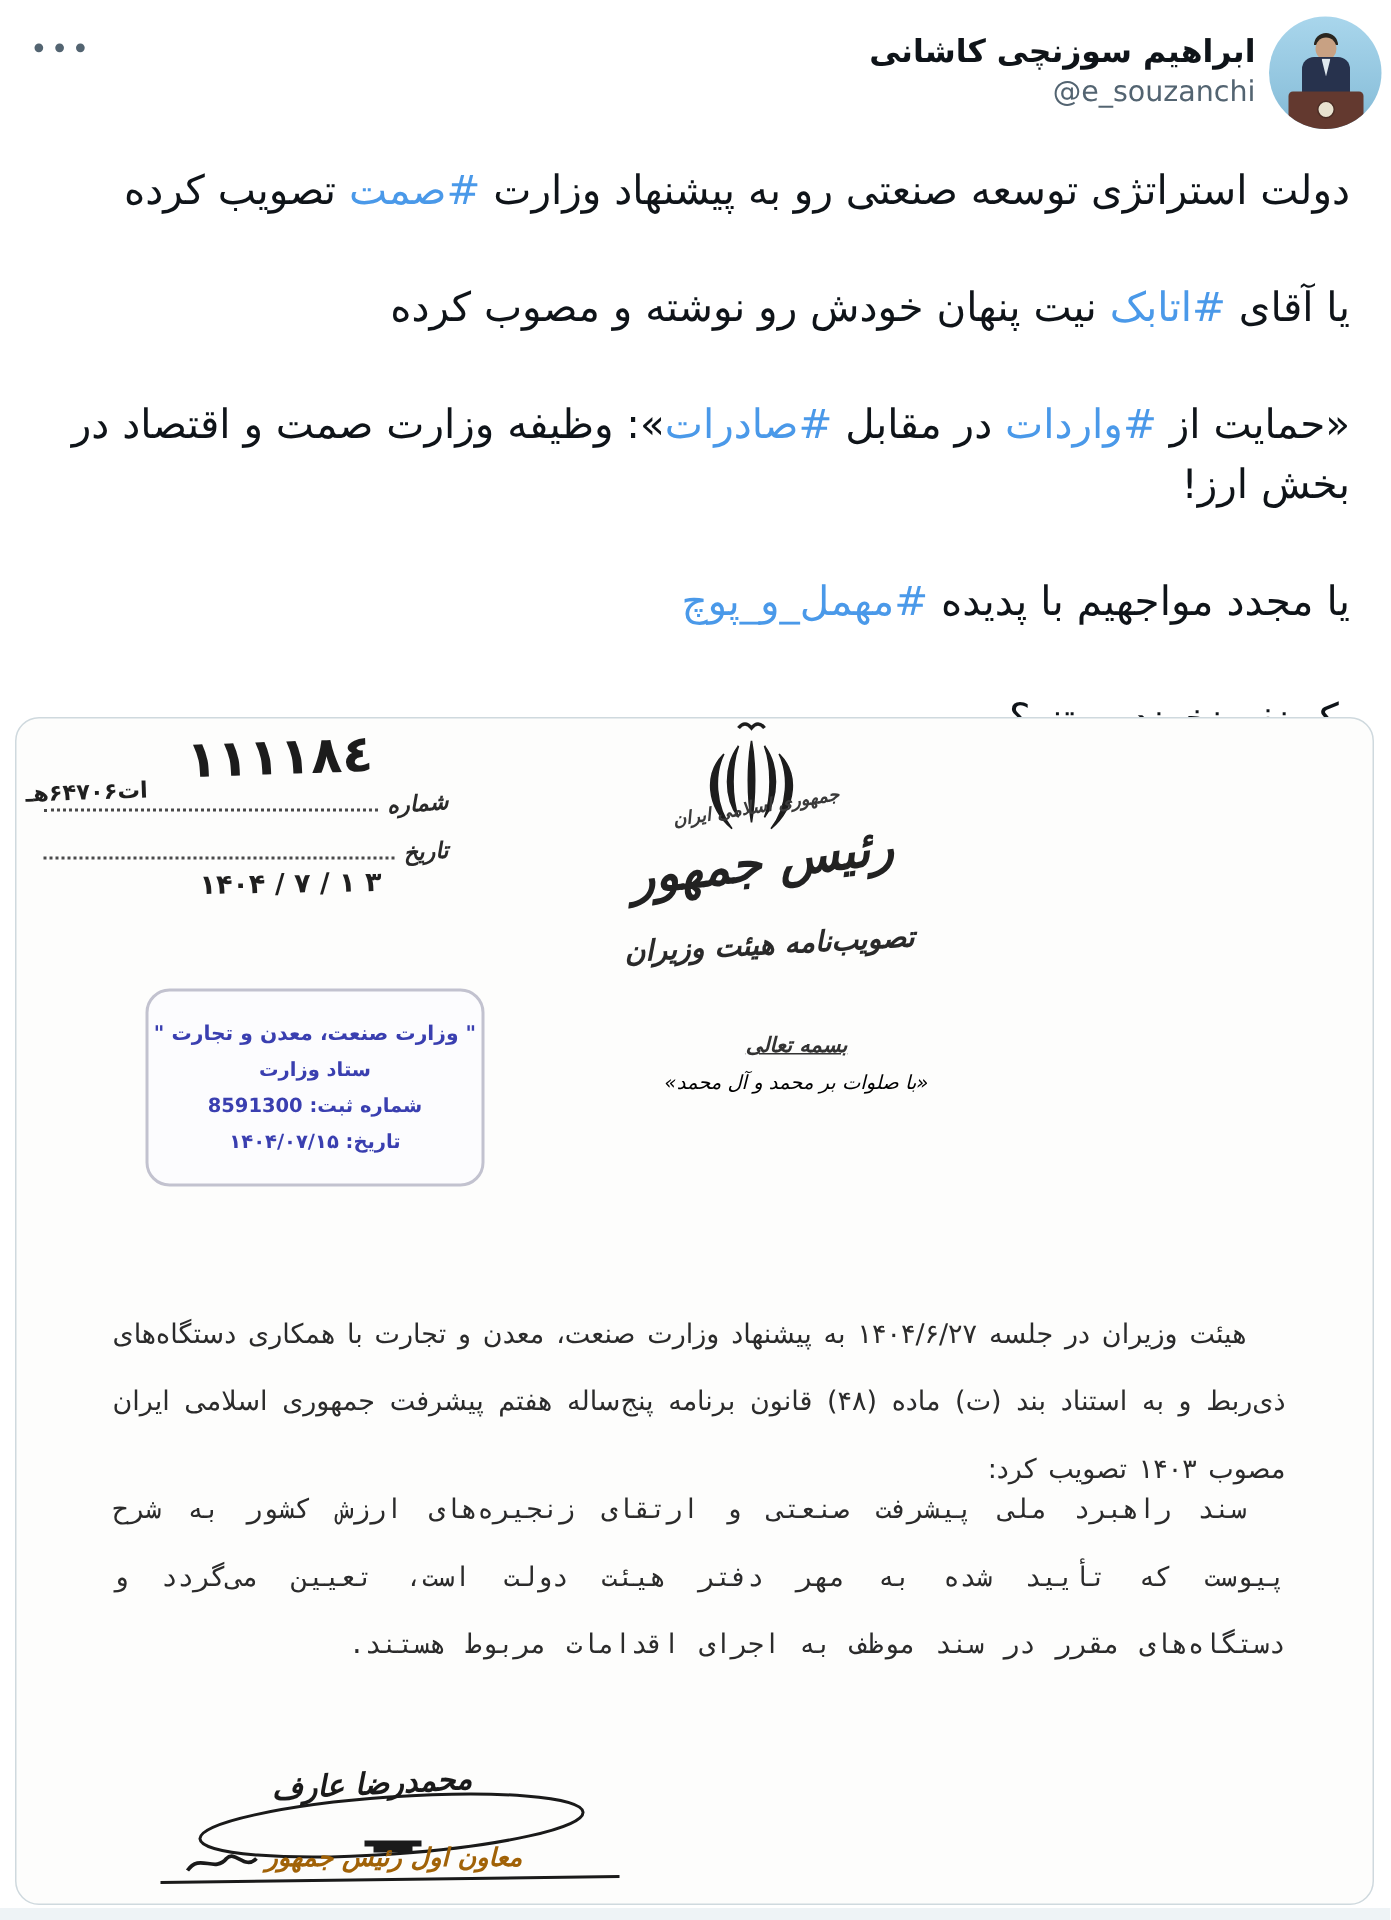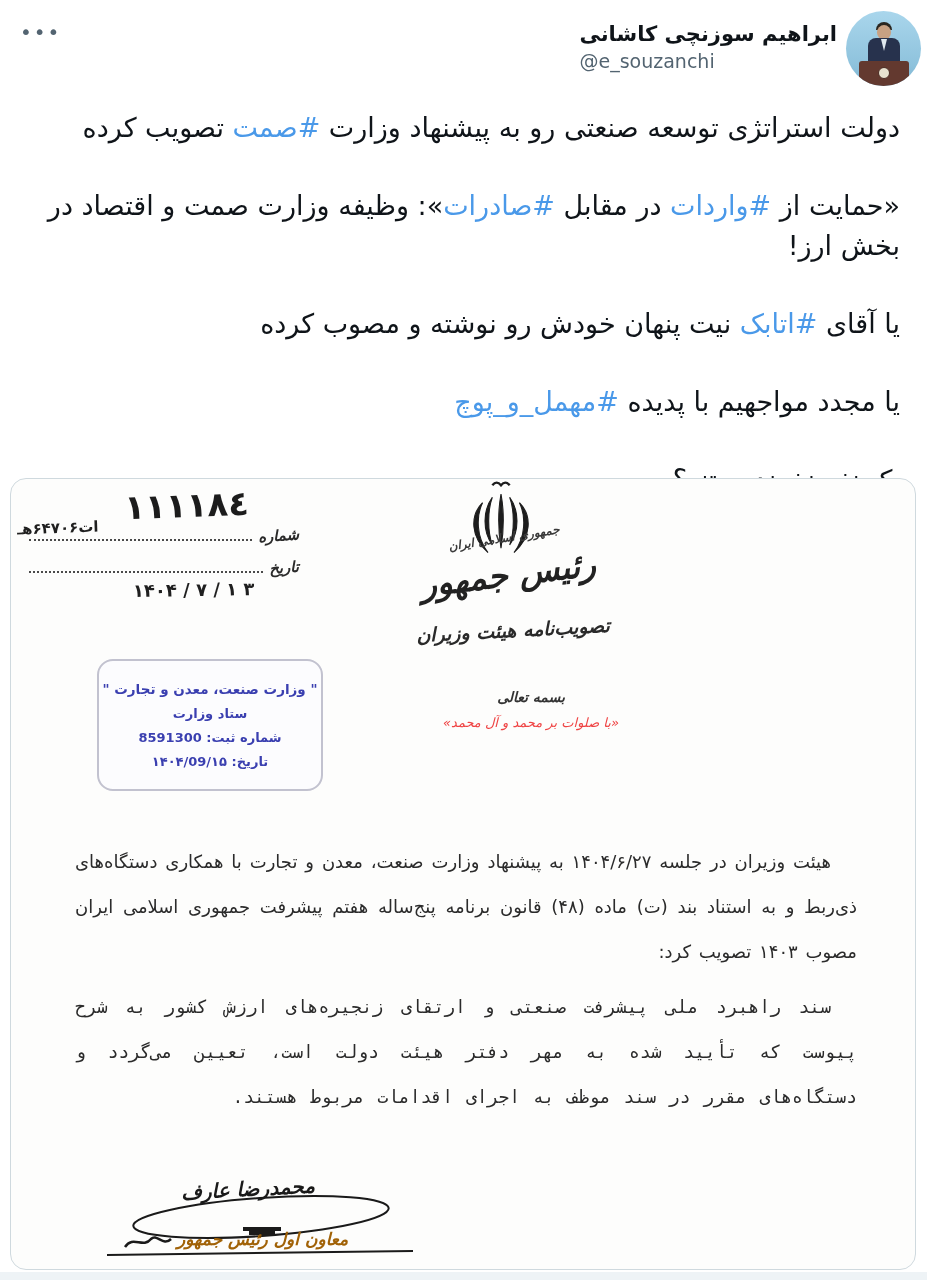--- a/index.html
+++ b/index.html
@@ -15,21 +15,21 @@
   .avatar { position:absolute; right:6px; top:11px; width:75px; height:75px; border-radius:50%;
     overflow:hidden; background:linear-gradient(180deg,#a9d6ec 0%,#8fc3dd 70%,#7fb5d2 100%); cursor:pointer; }
   .av-head { position:absolute; left:31px; top:14px; width:14px; height:15px; border-radius:50%; background:#c8a183; }
   .av-hair { position:absolute; left:30px; top:11px; width:16px; height:8px; border-radius:8px 8px 0 0; background:#2a2620; }
   .av-suit { position:absolute; left:22px; top:27px; width:32px; height:26px; border-radius:8px 8px 2px 2px; background:#27324d; }
   .av-shirt { position:absolute; left:35px; top:28px; width:6px; height:12px; background:#dfe8ee;
     clip-path:polygon(50% 100%,0 0,100% 0); }
   .av-podium { position:absolute; left:13px; top:50px; width:50px; height:25px; background:#63392f; border-radius:3px 3px 0 0; }
   .av-emblem { position:absolute; left:32px; top:56px; width:12px; height:12px; border-radius:50%;
     background:#e8e2d0; border:1px solid #4a2c24; }
-  .user-names { position:absolute; right:90px; top:20px; text-align:left; direction:rtl; }
+  .user-names { position:absolute; right:90px; top:20px; text-align:right; direction:rtl; }
   .display-name { font-weight:bold; font-size:21px; color:#0f1419; line-height:28px; cursor:pointer; }
   .user-handle { font-size:19px; color:#536471; line-height:27px; direction:ltr; cursor:pointer; }
 
   
   .tweet-text { position:absolute; top:108px; right:27px; left:27px; direction:rtl; text-align:right; }
   .tweet-paragraph { font-size:27px; line-height:40px; margin-bottom:38px; color:#0f1419; font-weight:400; }
   .hashtag { color:#4a99e9; cursor:pointer; }
 
   
   .doc-card { position:absolute; left:10px; top:478px; width:906px; height:792px;
@@ -56,30 +56,30 @@
   .doc-type { position:absolute; left:362px; top:140px; width:280px; text-align:center;
     font-size:19px; font-weight:bold; font-style:italic; color:#2a2a2a; transform:rotate(-3deg); direction:rtl; }
 
   .stamp-box { position:absolute; left:86px; top:180px; width:226px; height:132px;
     border:2px solid #c2c2cf; border-radius:16px; background:#fcfcfe;
     display:flex; flex-direction:column; justify-content:center; gap:9px; text-align:center; direction:rtl; }
   .stamp-box div { color:#3a3fb0; font-weight:bold; font-size:13px; }
   .stamp-box .s0 { font-size:13.5px; }
 
   .bismillah { position:absolute; left:430px; top:210px; width:180px; text-align:center;
-    font-size:14px; font-weight:bold; font-style:italic; color:#333; direction:rtl; }
+    font-size:14px; font-weight:bold; font-style:italic; color:#333; direction:rtl;text-decoration:underline; }
   .salawat { position:absolute; left:390px; top:236px; width:260px; text-align:center;
-    font-size:13px; font-style:italic; color:#ef4444; direction:rtl; }
+    font-size:13px; font-style:italic; color:#000000; direction:rtl; }
 
   .addressee { position:absolute; right:82px; top:306px; font-size:20px; font-weight:bold;
     color:#1d1d1d; direction:rtl; }
 
   .doc-body { position:absolute; left:64px; right:58px; direction:rtl; text-align:justify;
     font-size:18px; line-height:45px; color:#2b2b2b; text-indent:26px; word-spacing:2px; }
-  .body-1 { top:360px; }
+  .body-1 { top:388px; }
   .body-2 { top:507px;font-family:Liberation Mono, monospace; }
 
   .signature { position:absolute; left:92px; top:698px; width:320px; height:90px; }
   .sig-name { position:absolute; left:78px; top:0px; font-size:20px; font-weight:bold; font-style:italic;
     color:#1a1a1a; transform:rotate(-3deg); direction:rtl; }
   .sig-title { position:absolute; left:74px; top:52px; font-size:17px; font-weight:bold; font-style:italic;
     color:#a16207; direction:rtl; }
   .sig-strokes { position:absolute; left:0; top:0; }
 
   .bottom-strip { position:absolute; left:0; top:1272px; width:927px; height:8px; background:#eef3f6; }
@@ -98,22 +98,22 @@
   <div class="av-emblem"></div>
 </div>
 
 <div class="user-names">
   <div class="display-name">ابراهیم سوزنچی کاشانی</div>
   <div class="user-handle">@e_souzanchi</div>
 </div>
 
 <div class="tweet-text">
     <p class="tweet-paragraph"><span>دولت استراتژی توسعه صنعتی رو به پیشنهاد وزارت </span><span class="hashtag">#صمت</span><span> تصویب کرده</span></p>
+    <p class="tweet-paragraph"><span>یا آقای </span><span class="hashtag">#اتابک</span><span> نیت پنهان خودش رو نوشته و مصوب کرده</span></p>
     <p class="tweet-paragraph"><span>«حمایت از </span><span class="hashtag">#واردات</span><span> در مقابل </span><span class="hashtag">#صادرات</span><span>»: وظیفه وزارت صمت و اقتصاد در بخش ارز!</span></p>
-    <p class="tweet-paragraph"><span>یا آقای </span><span class="hashtag">#اتابک</span><span> نیت پنهان خودش رو نوشته و مصوب کرده</span></p>
     <p class="tweet-paragraph"><span>یا مجدد مواجهیم با پدیده </span><span class="hashtag">#مهمل_و_پوچ</span></p>
     <p class="tweet-paragraph"><span>یک نفر نخونده متنو؟</span></p>
   </div>
 
 <figure class="doc-card">
 
   <div class="reg-number">١١١١٨٤</div>
 
   <div class="field-row row-number">
     <span class="lbl">شماره</span>
@@ -139,21 +139,21 @@
   </svg>
 
   <div class="republic-line">جمهوری اسلامی ایران</div>
   <div class="president-title">رئیس جمهور</div>
   <div class="doc-type">تصویب‌نامه هیئت وزیران</div>
 
   <div class="stamp-box">
     <div class="s0">" وزارت صنعت، معدن و تجارت "</div>
     <div>ستاد وزارت</div>
     <div>شماره ثبت: 8591300</div>
-    <div>تاریخ: ۱۴۰۴/09/۱۵</div>
+    <div>تاریخ: ۱۴۰۴/۰۷/۱۵</div>
   </div>
 
   <div class="bismillah">بسمه تعالی</div>
   <div class="salawat">«با صلوات بر محمد و آل محمد»</div>
 
 
   <p class="doc-body body-1">هیئت وزیران در جلسه ۱۴۰۴/۶/۲۷ به پیشنهاد وزارت صنعت، معدن و تجارت با همکاری دستگاه‌های ذی‌ربط و به استناد بند (ت) ماده (۴۸) قانون برنامه پنج‌ساله هفتم پیشرفت جمهوری اسلامی ایران مصوب ۱۴۰۳ تصویب کرد:</p>
   <p class="doc-body body-2">سند راهبرد ملی پیشرفت صنعتی و ارتقای زنجیره‌های ارزش کشور به شرح پیوست که تأیید شده به مهر دفتر هیئت دولت است، تعیین می‌گردد و دستگاه‌های مقرر در سند موظف به اجرای اقدامات مربوط هستند.</p>
 
   <div class="signature">

